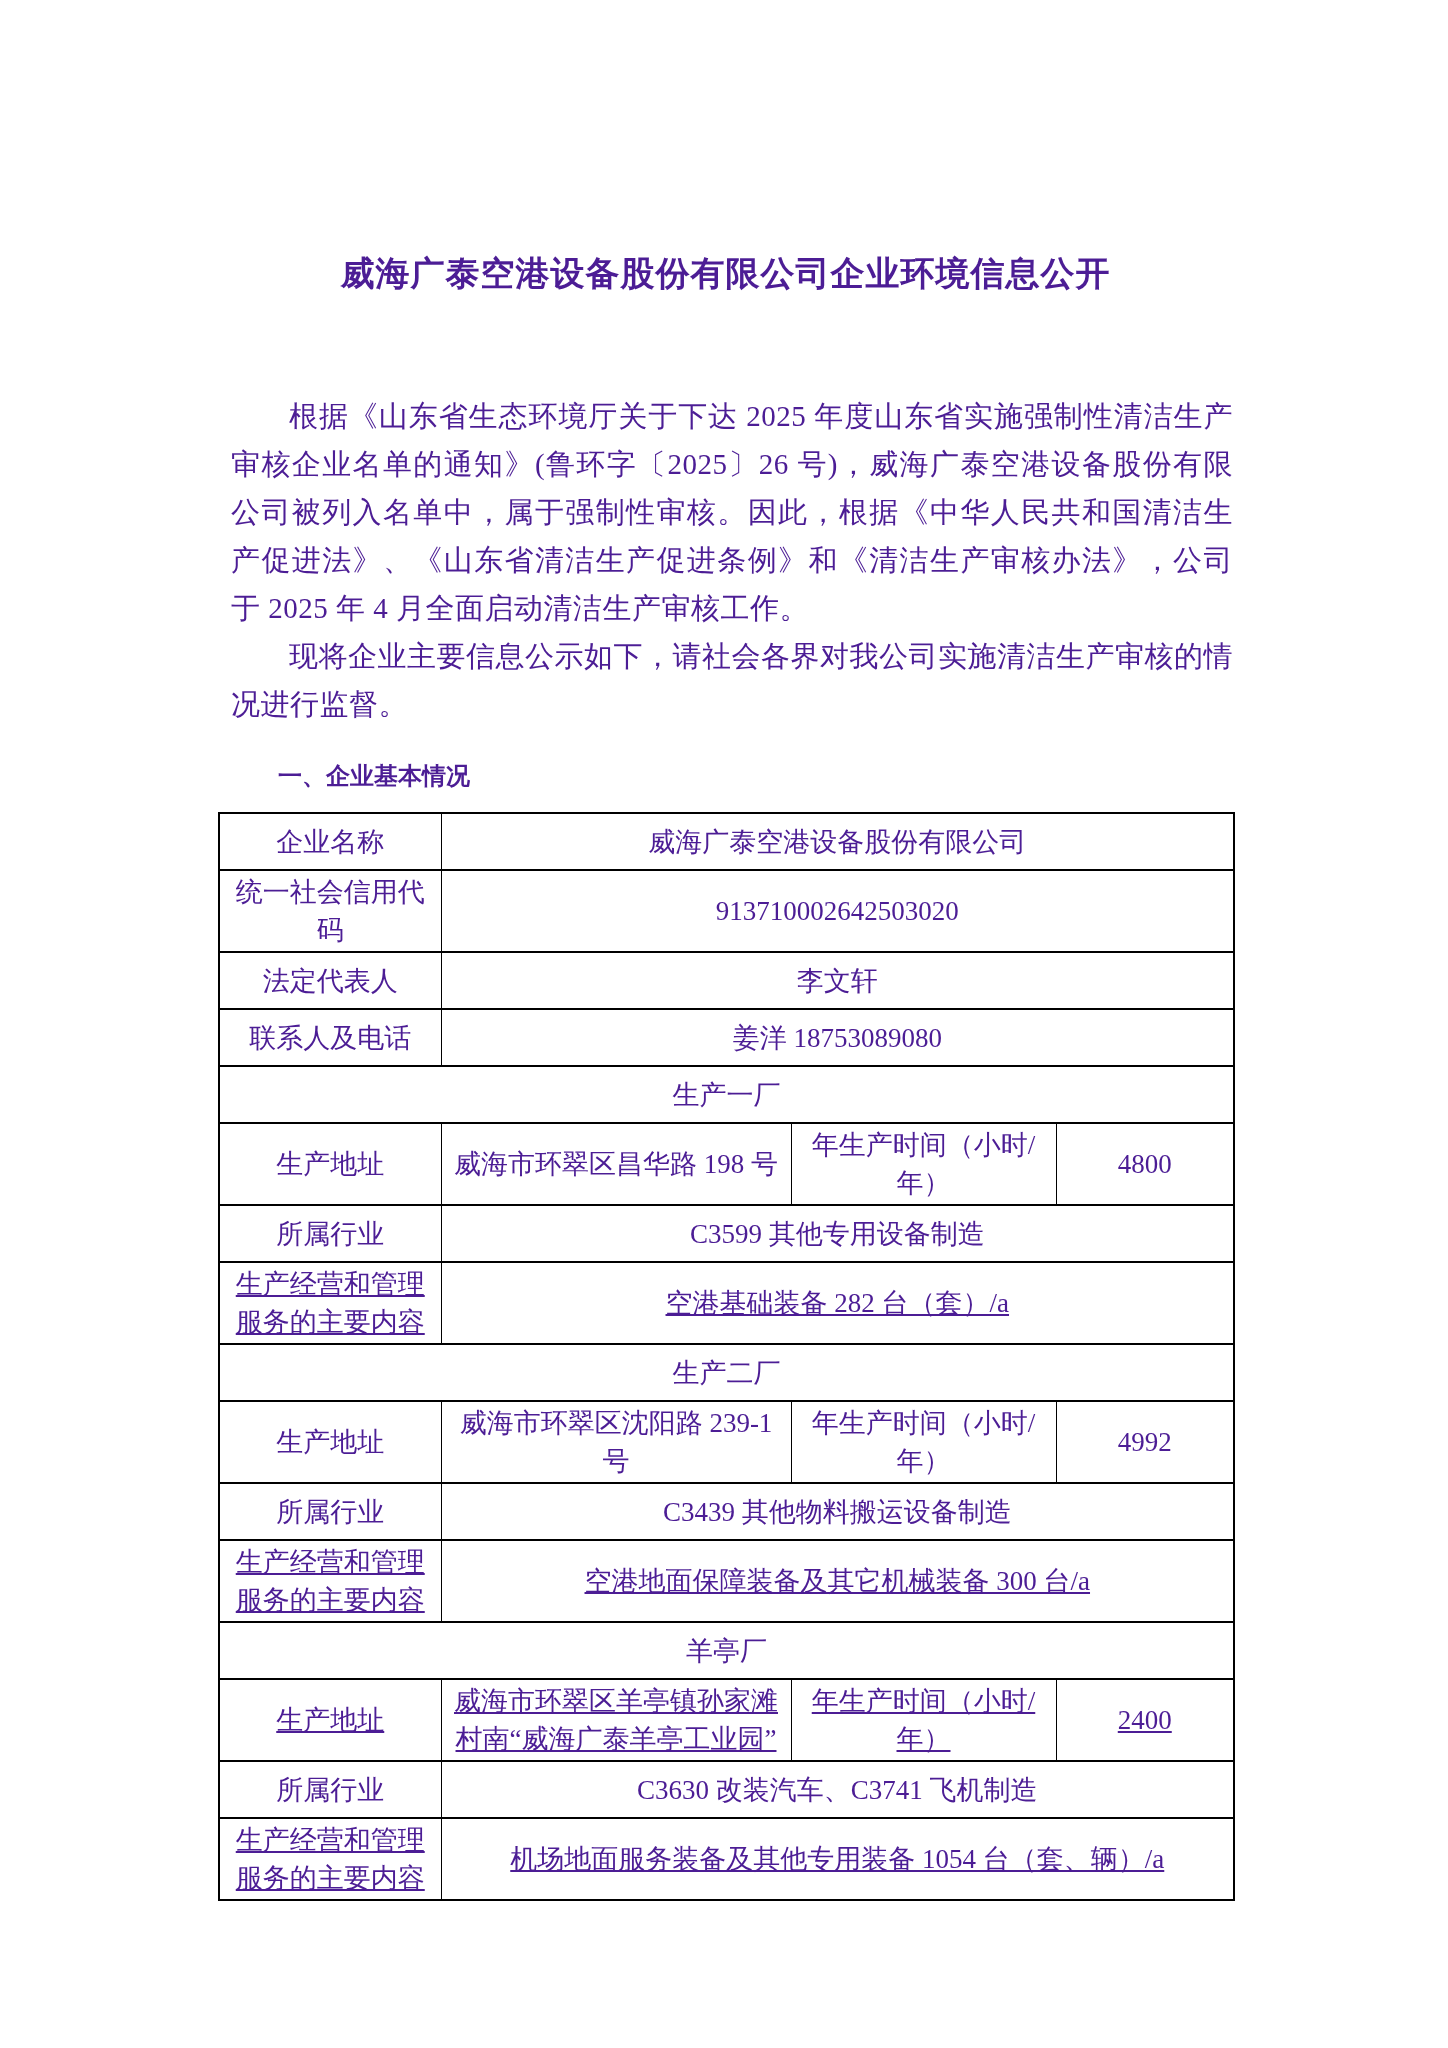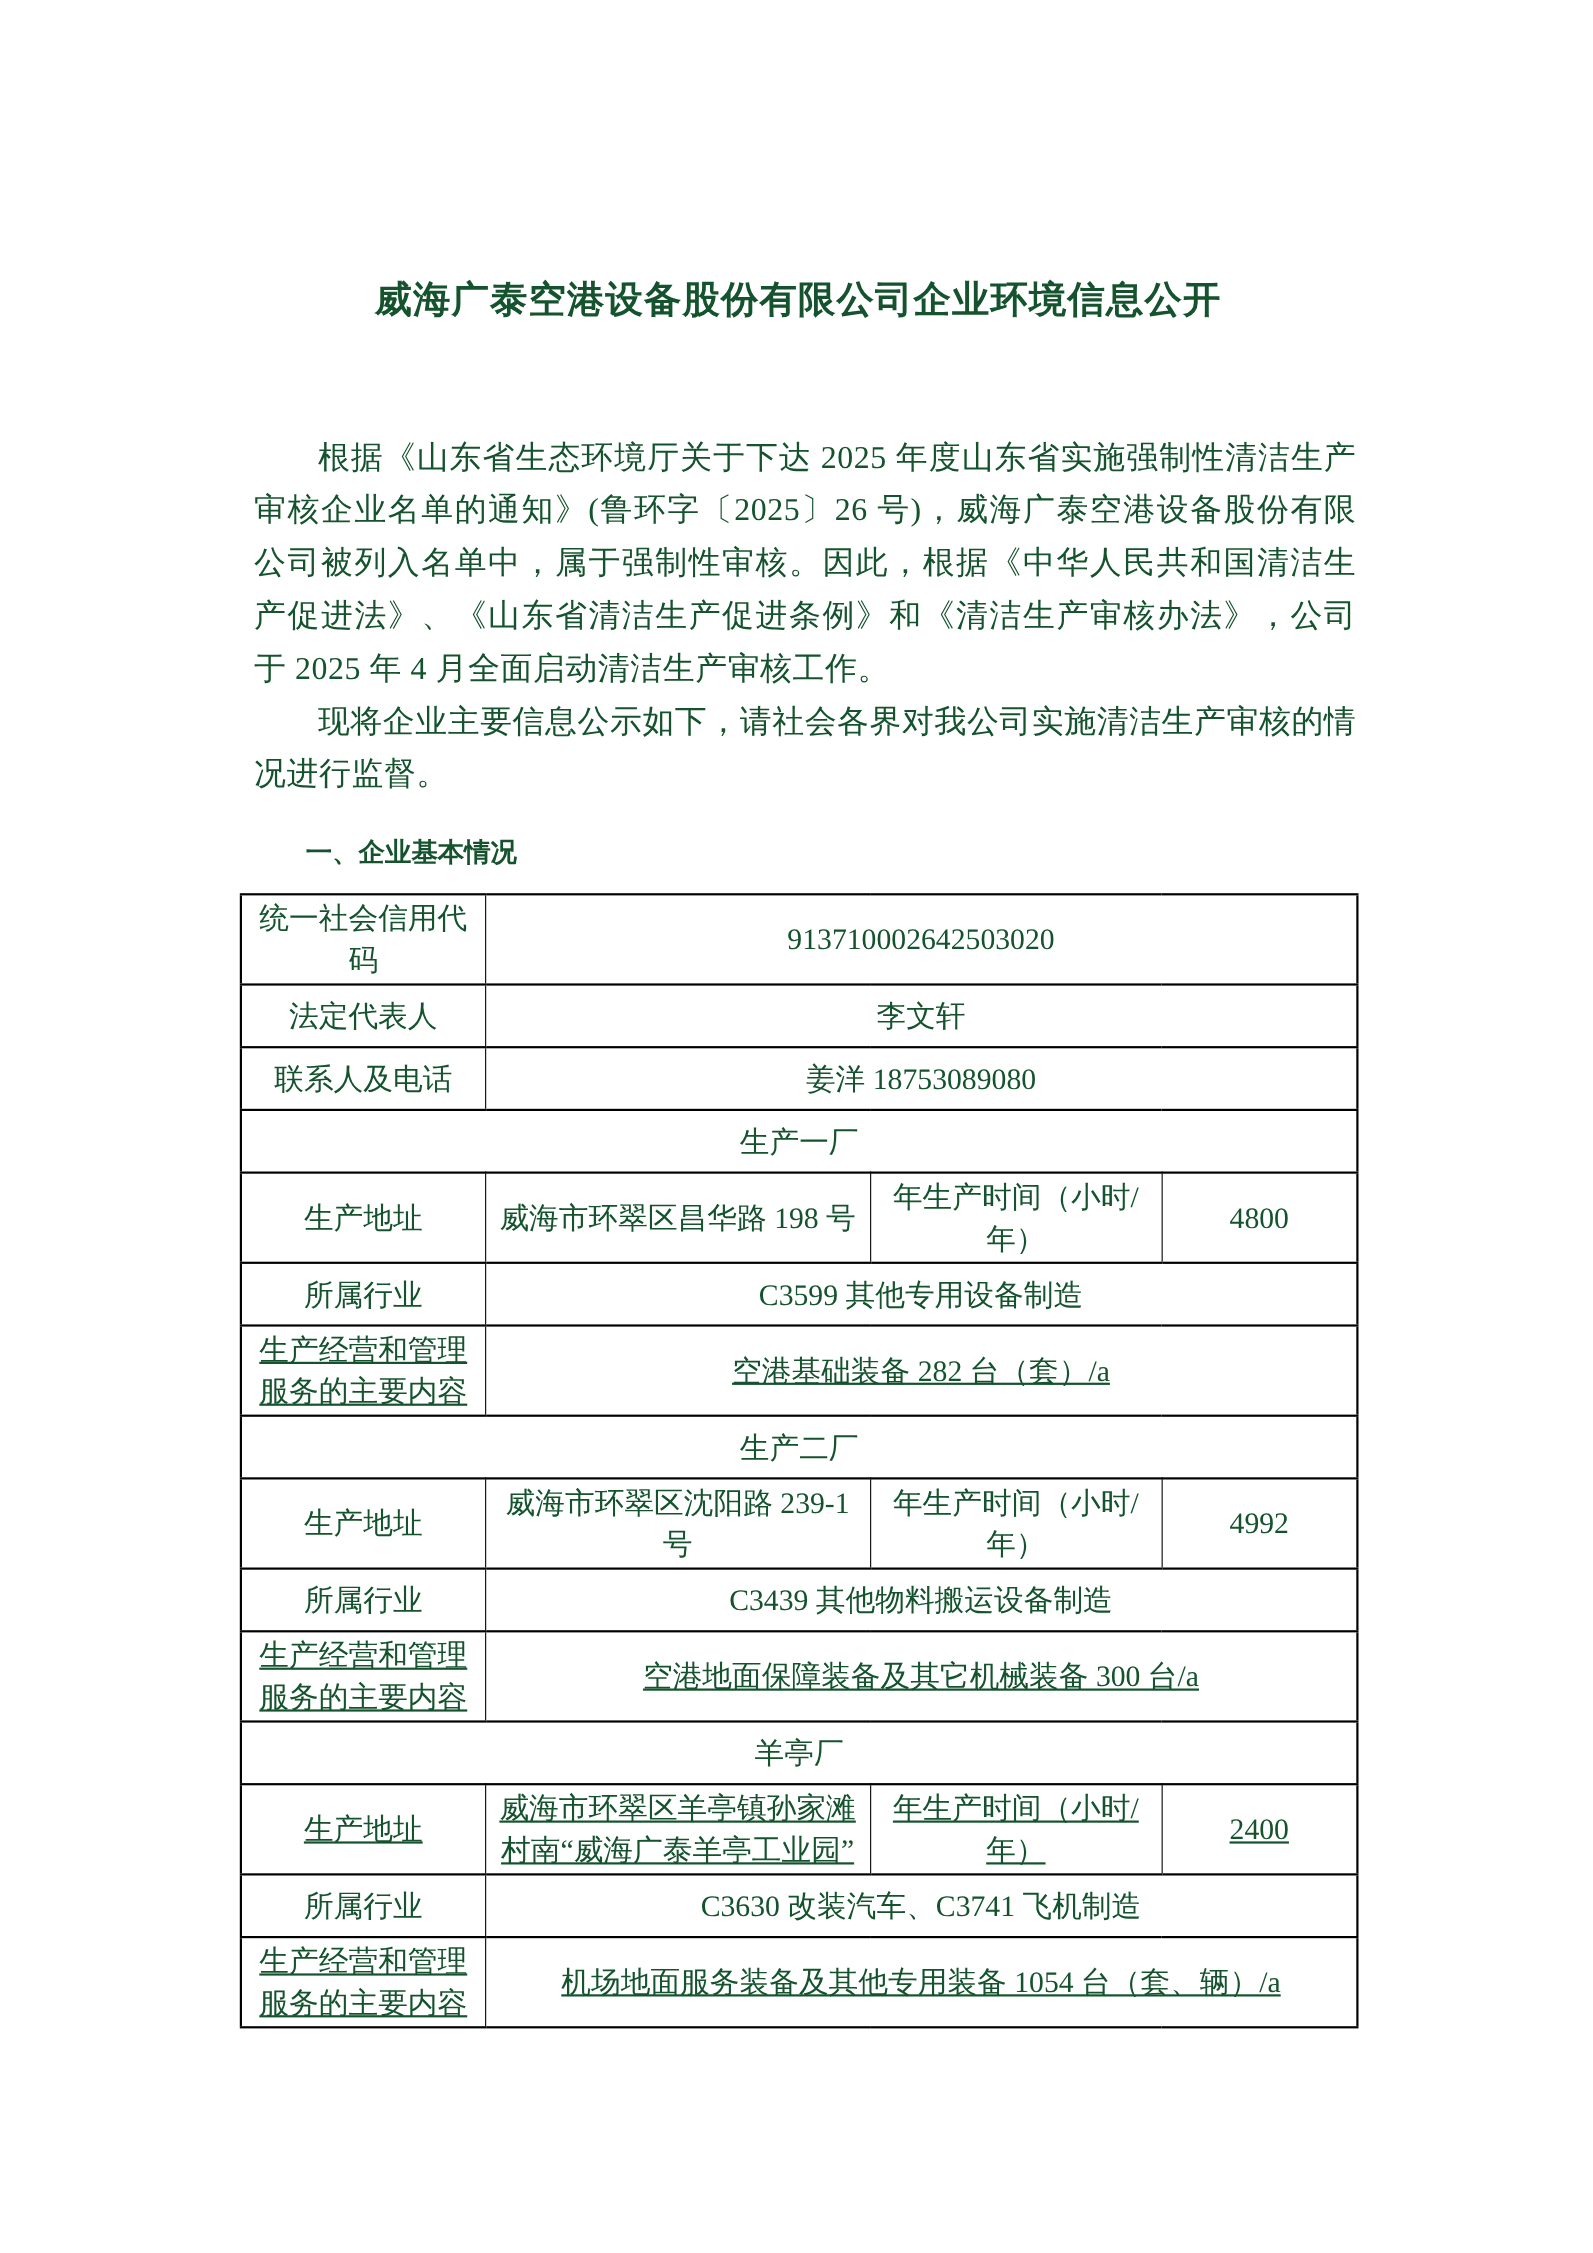--- a/index.html
+++ b/index.html
@@ -3,21 +3,21 @@
 <meta charset="utf-8">
 <style>
   * { margin: 0; padding: 0; box-sizing: border-box; }
   html, body { background: #9b9b9b; }
   .page {
     position: relative;
     width: 1448px;
     height: 2048px;
     margin: 0 auto;
     background: #ffffff;
-    color: #14532d;
+    color: #4c1d95;
     font-family: "Liberation Serif", "DejaVu Serif", serif;
     padding: 252px 215px 20px 218px;
     overflow: hidden;
   }
   .doc-title {
     font-size: 34px;
     font-weight: 700;
     text-align: center;
     line-height: 44px;
     letter-spacing: 1px;
@@ -78,20 +78,24 @@
   <table class="info-table">
     <colgroup>
       <col class="c1">
         <col class="c2">
         <col class="c3">
         <col class="c4">
     </colgroup>
     <tbody>
 
       <tr class="h56">
+        <td>企业名称</td>
+        <td class="value" colspan="3">威海广泰空港设备股份有限公司</td>
+      </tr>
+      <tr class="h56">
         <td>统一社会信用代码</td>
         <td class="value" colspan="3">913710002642503020</td>
       </tr>
       <tr class="h56">
         <td>法定代表人</td>
         <td class="value" colspan="3">李文轩</td>
       </tr>
       <tr class="h56">
         <td>联系人及电话</td>
         <td class="value" colspan="3">姜洋 18753089080</td>

